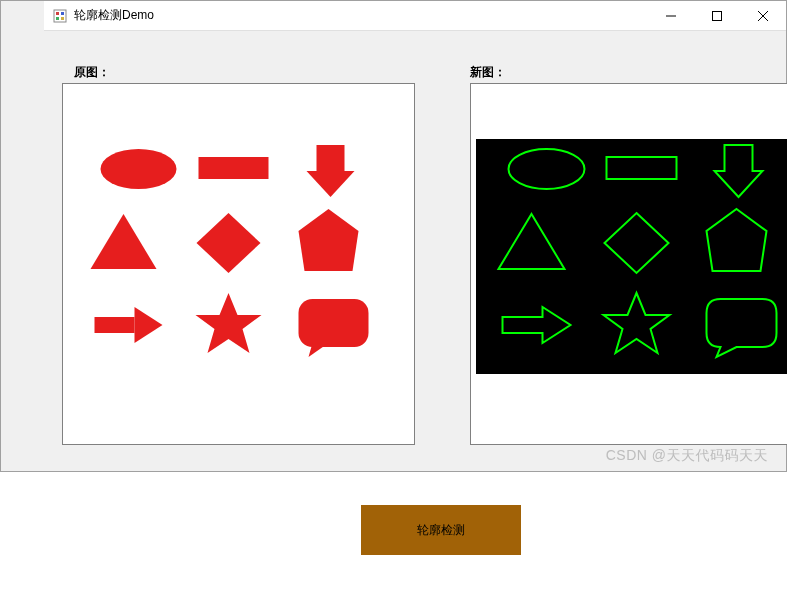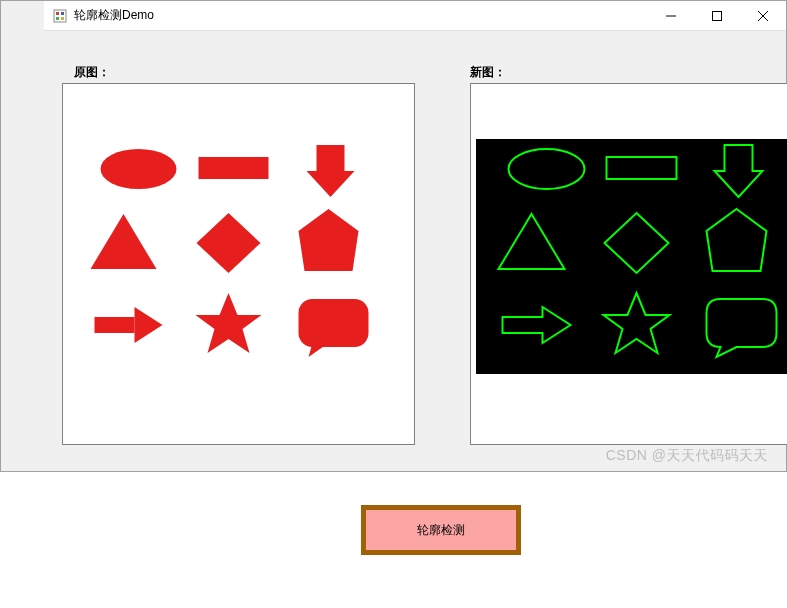--- a/index.html
+++ b/index.html
@@ -86,22 +86,22 @@
       width: 100%;
       height: 100%;
       display: block;
     }
     .main-button {
       position: absolute;
       left: 317px;
       top: 474px;
       width: 160px;
       height: 50px;
-      background: #fca5a5;
-      border: 5px solid #a16207;
+      background: #a16207;
+      border: 1px solid #a16207;
       font-size: 12px;
       color: #000;
       display: flex;
       align-items: center;
       justify-content: center;
       cursor: pointer;
       text-align: right;
     }
     .watermark {
       position: absolute;

